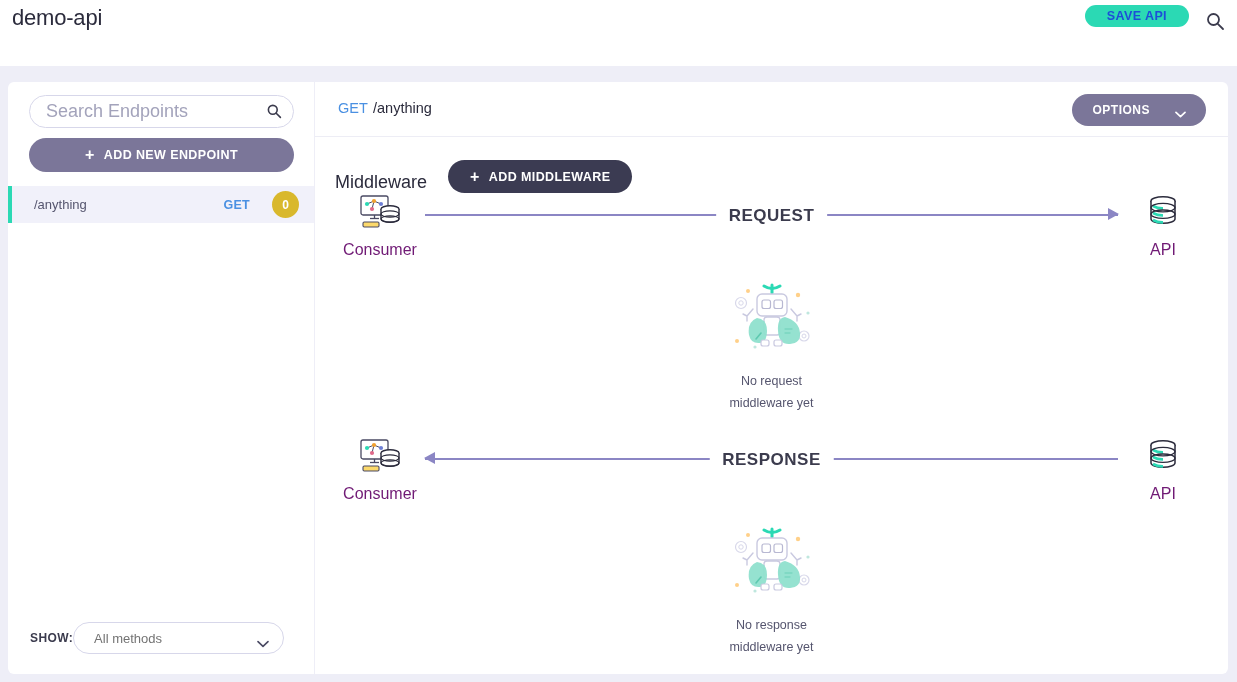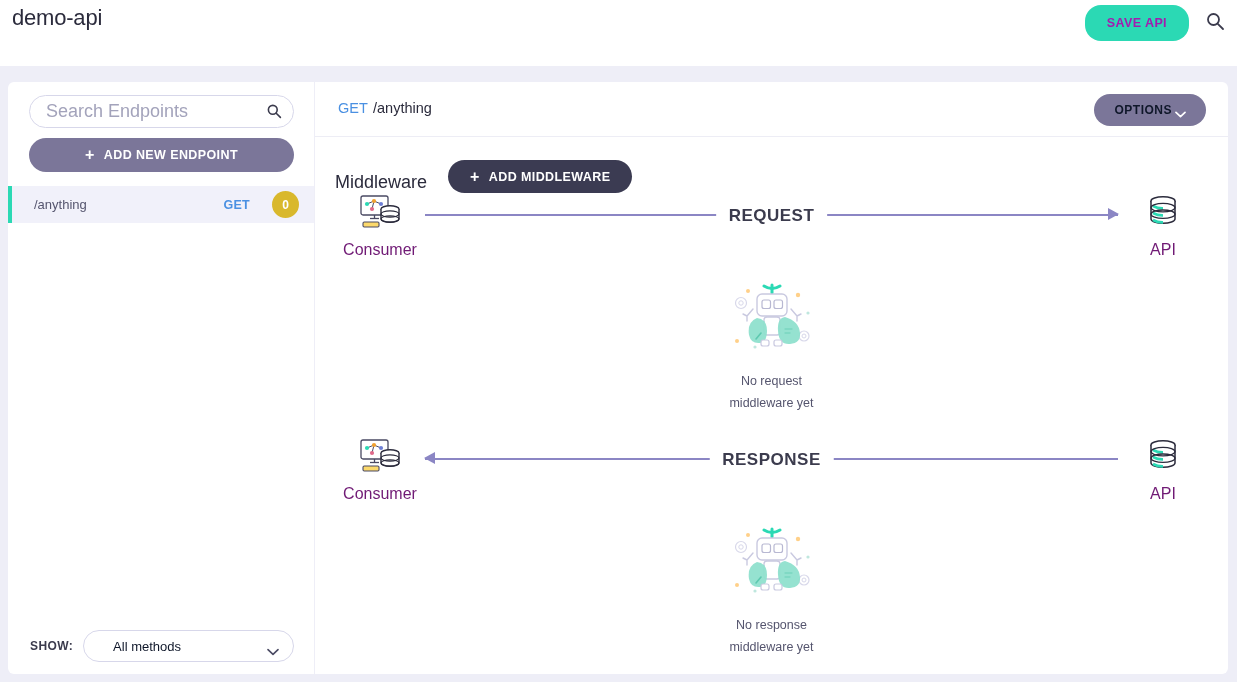--- a/index.html
+++ b/index.html
@@ -27,22 +27,22 @@
   }
   .nav-tab {
     font-size: 13.5px; color: #8b8ba3; padding-bottom: 6px;
     border-bottom: 3px solid transparent; cursor: pointer;
     line-height: 1;
   }
   .nav-tab.active { color: #2b2b3c; border-bottom-color: #2fd6b4; }
 
   .save-api-btn {
     position: absolute; right: 48px; top: 5px;
-    height: 36px; padding: 0 22px;
-    background: #2bd9b4; color: #a21caf;
+    height: 22px; padding: 0 22px;
+    background: #2bd9b4; color: #1d4ed8;
     border: none; border-radius: 16px;
     font-size: 12.5px; font-weight: bold; letter-spacing: 0.4px;
     cursor: pointer; display: flex; align-items: center;
   }
   .top-search-icon {
     position: absolute; right: 12px; top: 11px;
     width: 20px; height: 20px; cursor: pointer;
     color: #3b3b4d;
   }
 
@@ -109,34 +109,34 @@
   }
   .endpoint-badge {
     position: absolute; right: 15px;
     width: 27px; height: 27px; border-radius: 50%;
     background: #d9b82c; color: #ffffff;
     font-size: 12px; font-weight: bold;
     display: flex; align-items: center; justify-content: center;
   }
 
   .show-filter {
-    position: absolute; left: 22px; bottom: 12px;
-    display: flex; align-items: center; gap: 10px;
+    position: absolute; left: 22px; bottom: 20px;
+    display: flex; align-items: center; gap: 0;
   }
   .show-label {
     font-size: 12px; font-weight: bold; color: #3b3b4d; letter-spacing: 0.4px;
   }
   .show-select {
     position: relative; width: 211px; height: 32px;
     border: 1px solid #d7d7ea; border-radius: 16px;
     display: flex; align-items: center; cursor: pointer;
     background: #fff;
   }
   .show-select-value {
-    margin-left: 29px; font-size: 13px; color: #0f172a;
+    margin-left: 20px; font-size: 13px; color: #737373;
   }
   .chev-down-small {
     position: absolute; right: 14px; top: 11px;
     width: 12px; height: 8px; color: #4a4a63;
   }
 
   
   .main-panel {
     position: absolute; left: 315px; top: 16px;
     width: 913px; height: 592px;
@@ -150,24 +150,24 @@
     position: absolute; left: 23px; top: 18px;
     font-size: 14.5px; color: #4a90e2; font-weight: 400;
   }
   .head-path {
     position: absolute; left: 58px; top: 18px;
     font-size: 14.5px; color: #2b2b3c;
   }
   .options-btn {
     position: absolute; right: 22px; top: 12px;
     height: 32px; padding: 0 20px;
-    background: #7b7699; color: #0f172a;
+    background: #7b7699; color: #ffffff;
     border: none; border-radius: 16px;
     font-size: 12px; font-weight: bold; letter-spacing: 0.5px;
-    cursor: pointer; display: flex; align-items: center; gap: 3px;
+    cursor: pointer; display: flex; align-items: center; gap: 25px;
   }
   .chev-down-wht { width: 11px; height: 7px; color: #ffffff; }
 
   .mw-head {
     position: relative; height: 56px;
     display: flex; align-items: flex-end; padding-left: 20px; gap: 21px;
   }
   .mw-title { font-size: 18px; color: #2b2b3c; }
   .add-mw-btn {
     height: 33px; padding: 0 22px;

